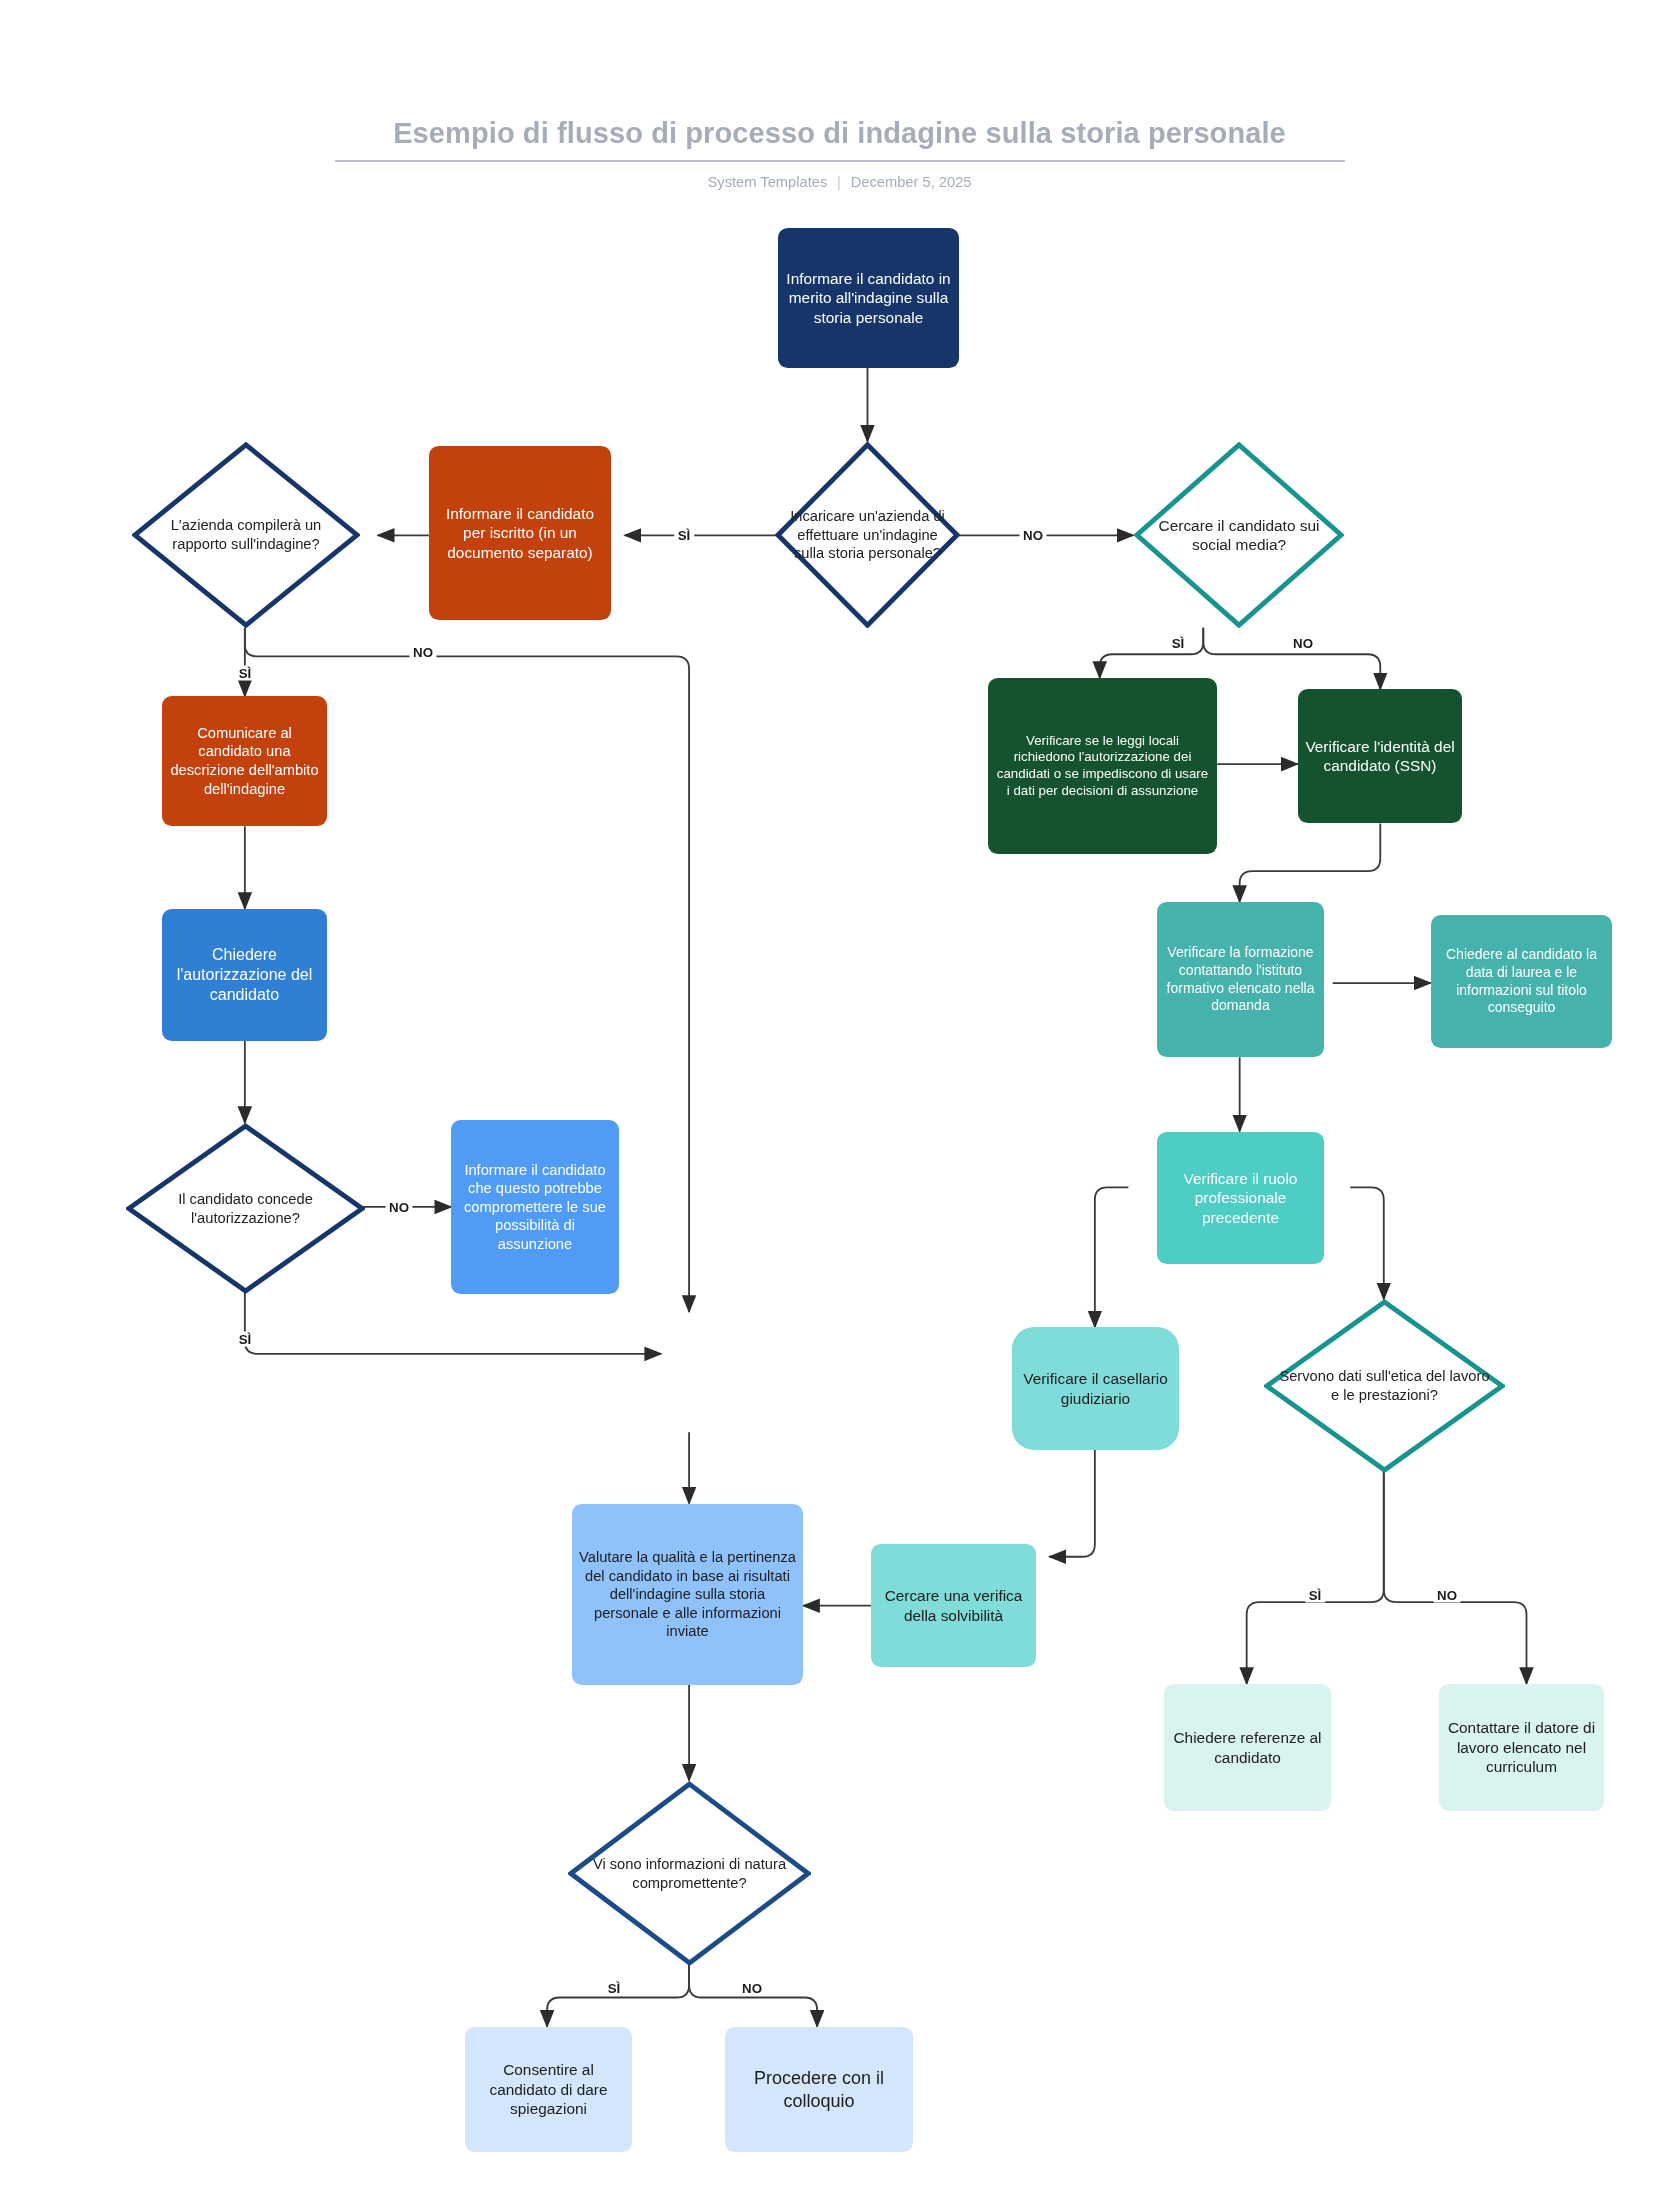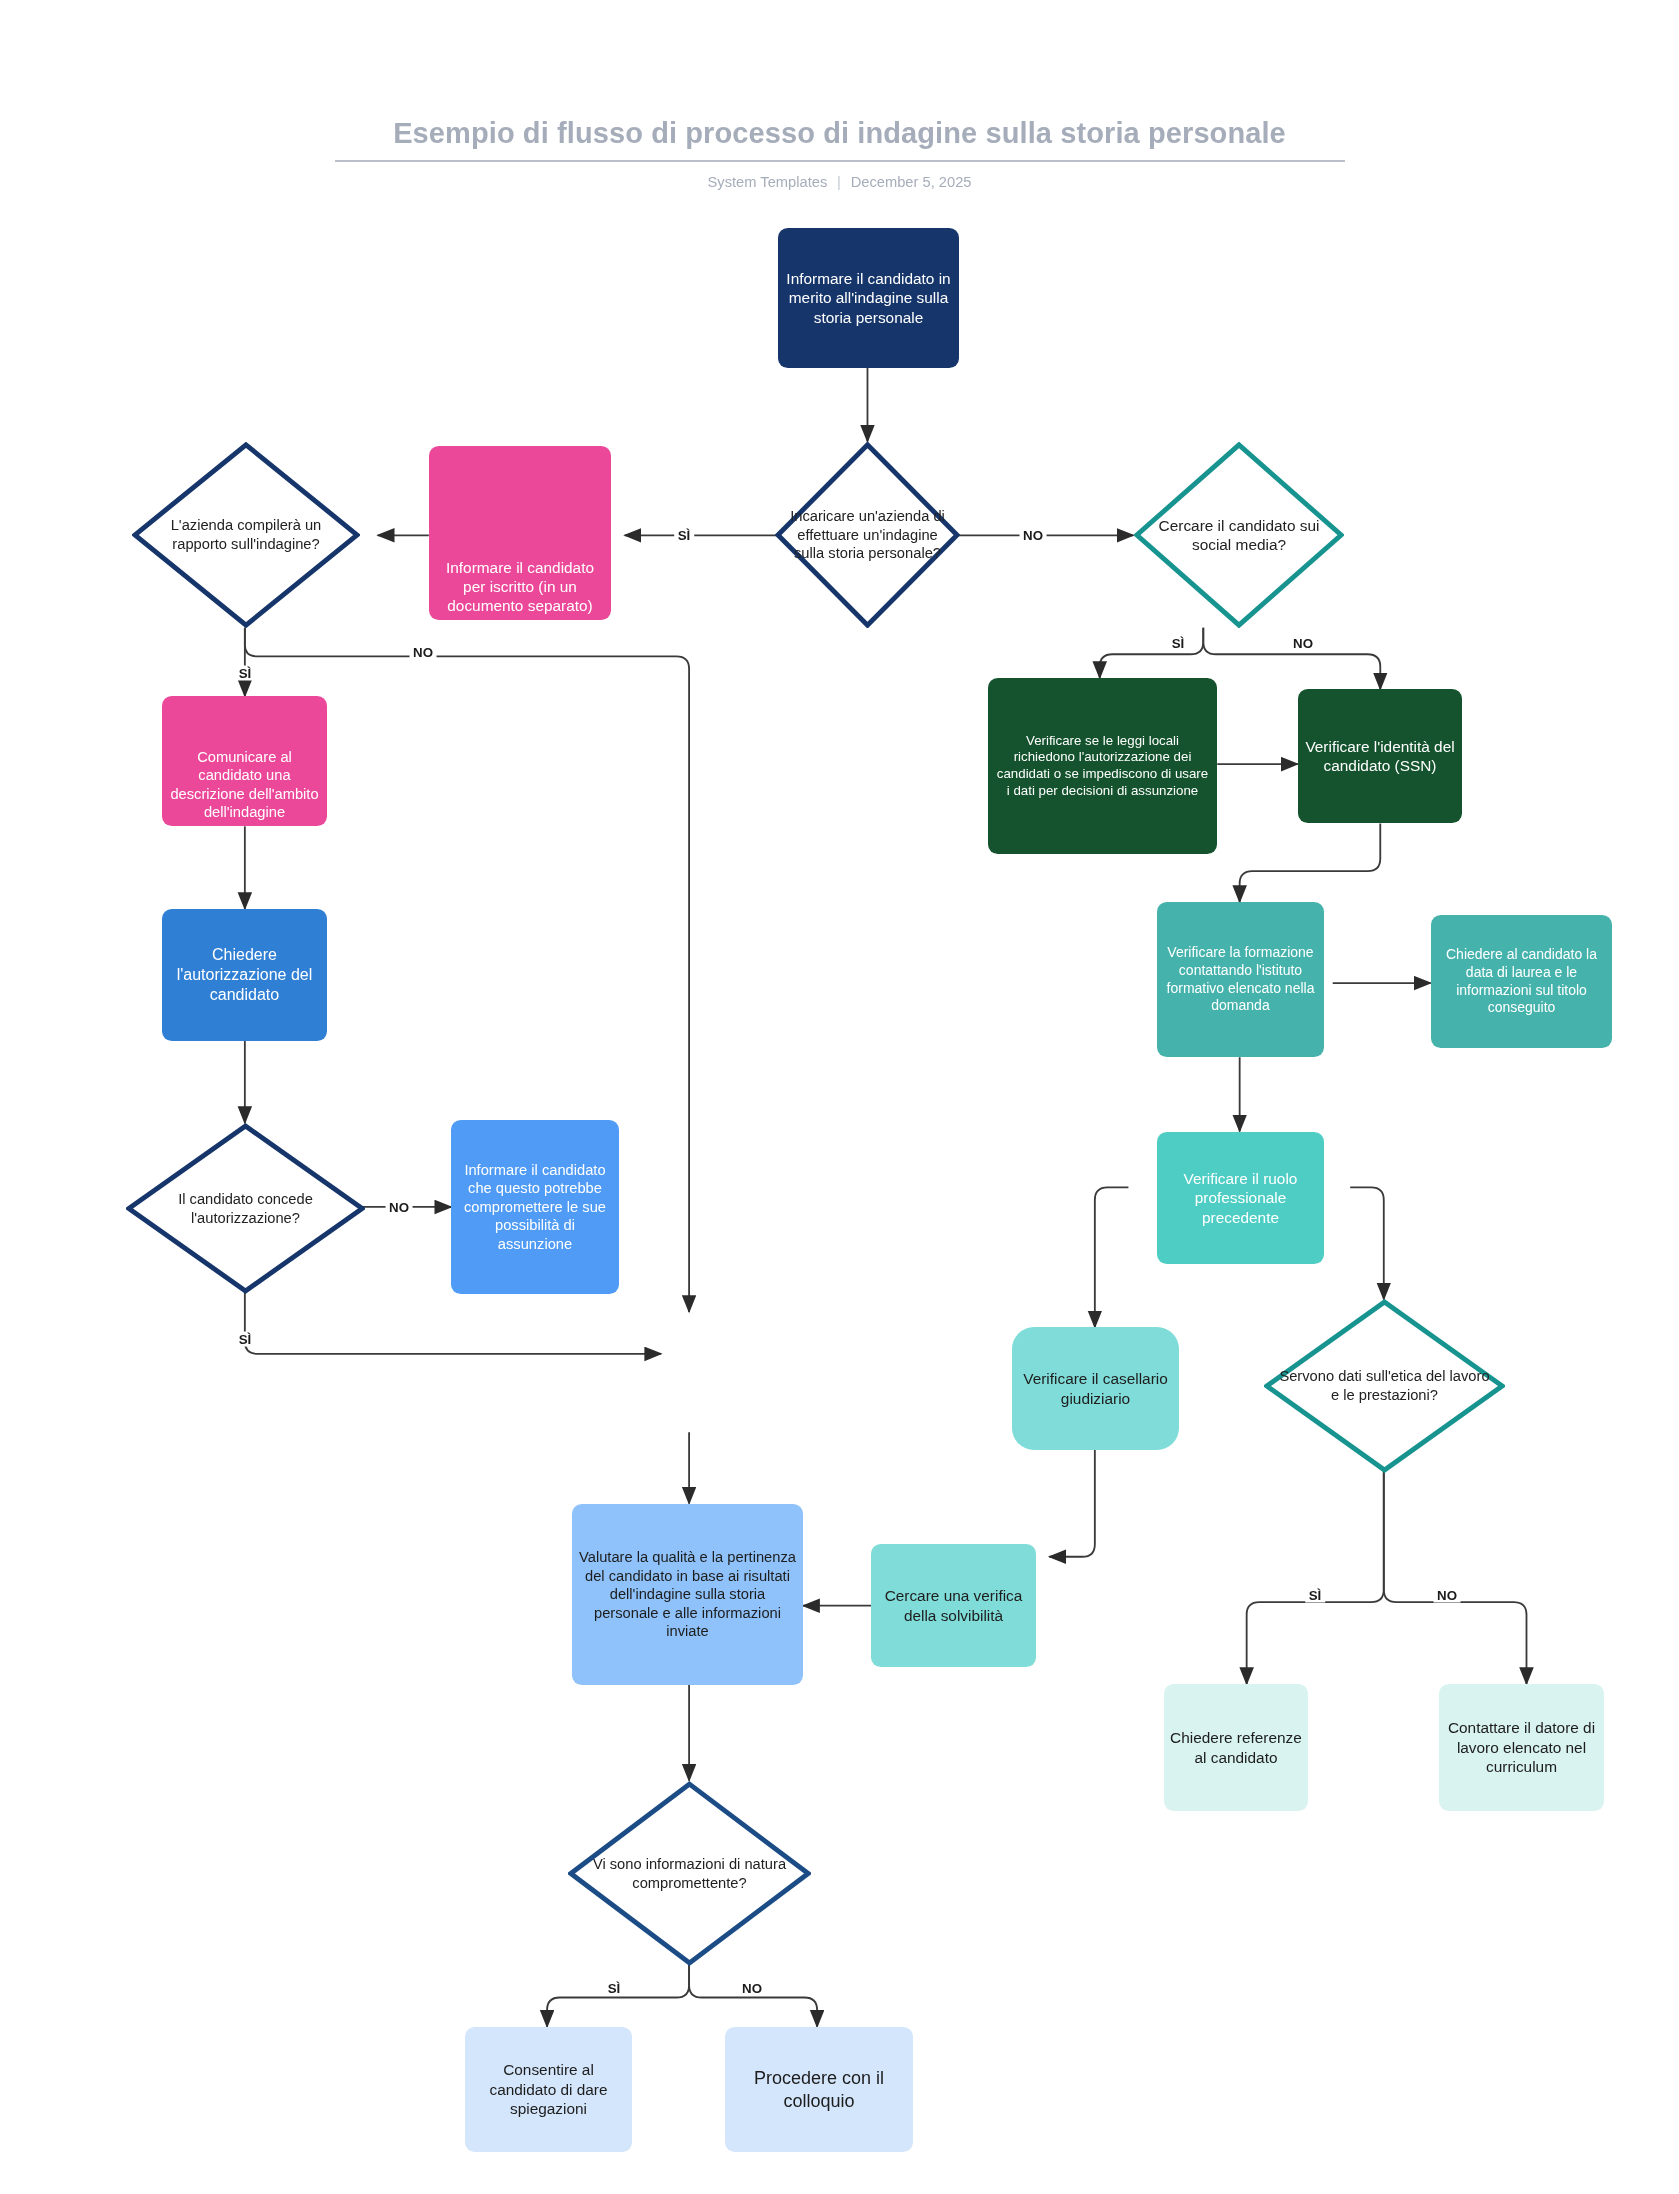--- a/index.html
+++ b/index.html
@@ -29,21 +29,21 @@
   .node{
     position:absolute;box-sizing:border-box;
     display:flex;align-items:center;justify-content:center;
     text-align:center;border-radius:9.8px;
     line-height:1.26;
     padding:4.2px 5.6px;
   }
   .node span{display:block;width:100%;}
 
   .c-navy   {background:#16366b;color:#ffffff;}
-  .c-blue   {background:#ec4899;color:#ffffff;align-items:flex-end;}
+  .c-blue   {background:#c2410c;color:#ffffff;}
   .c-blue2  {background:#2f7fd4;color:#ffffff;}
   .c-blue3  {background:#4f9bf5;color:#ffffff;}
   .c-blue4  {background:#7db7f7;color:#ffffff;}
   .c-blue5  {background:#8fc2fa;color:#1d1d1d;}
   .c-blue6  {background:#d4e6fb;color:#1d1d1d;}
   .c-teal   {background:#14532d;color:#ffffff;}
   .c-teal2  {background:#45b3ac;color:#ffffff;}
   .c-teal3  {background:#4ecdc4;color:#ffffff;}
   .c-teal4  {background:#7fdcd8;color:#1d1d1d;}
   .c-teal5  {background:#d8f3f0;color:#1d1d1d;}
@@ -245,21 +245,21 @@
   </div>
 
   <div class="node c-blue5" style="left:572px;top:1492px;width:231px;height:181px;font-size:14.7px;">
     <span>Valutare la qualità e la pertinenza del candidato in base ai risultati dell'indagine sulla storia personale e alle informazioni inviate</span>
   </div>
 
   <div class="node c-teal4" style="left:871px;top:1532px;width:165px;height:123px;font-size:15.4px;">
     <span>Cercare una verifica della solvibilità</span>
   </div>
 
-  <div class="node c-teal5" style="left:1164px;top:1672px;width:144px;height:127px;font-size:15.4px;">
+  <div class="node c-teal5" style="left:1164px;top:1672px;width:167px;height:127px;font-size:15.4px;">
     <span>Chiedere referenze al candidato</span>
   </div>
 
   <div class="node c-teal5" style="left:1439px;top:1672px;width:165px;height:127px;font-size:15.4px;">
     <span>Contattare il datore di lavoro elencato nel curriculum</span>
   </div>
 
   <div class="dia" style="left:568px;top:1769px;width:243px;height:185px;">
     <svg width="243" height="185" viewBox="0 0 348 264">
       <polygon points="174,4 344,132 174,260 4,132" fill="#ffffff" stroke="#1c4c86" stroke-width="7"></polygon>

